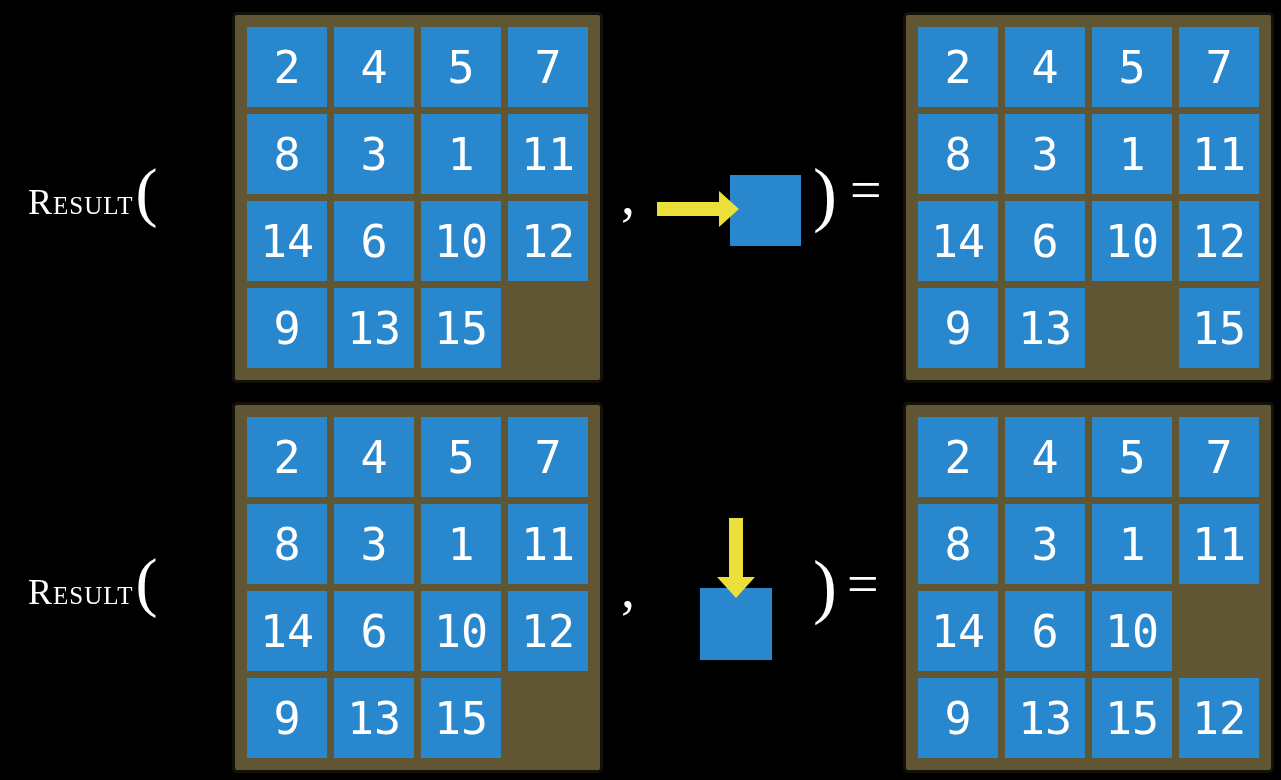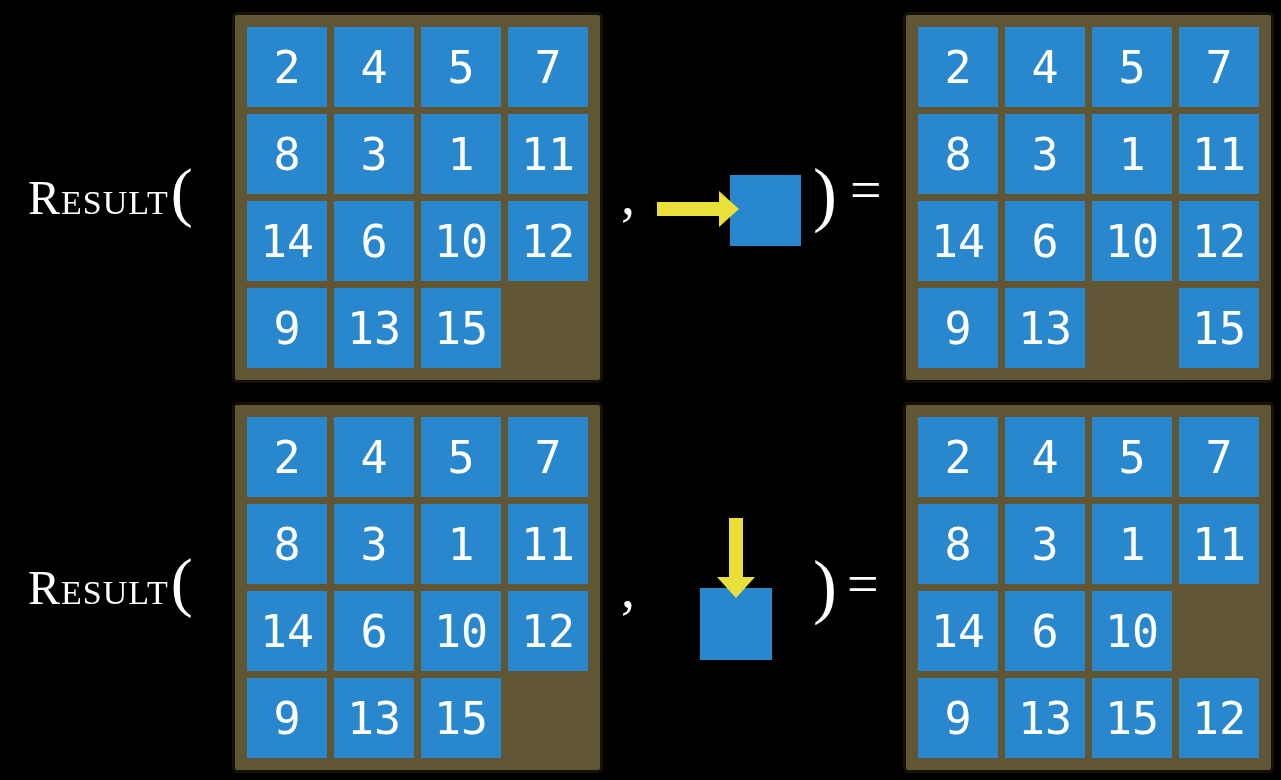--- a/index.html
+++ b/index.html
@@ -13,21 +13,21 @@
   }
   
   .func {
     position: absolute;
     display: flex;
     align-items: baseline;
     color: var(--text-white, #fff);
     white-space: nowrap;
   }
   .func .word {
-    font-size: 48px;
+    font-size: 36px;
     line-height: 1;
     font-variant: small-caps;
     letter-spacing: 1px;
   }
   .func .openparen {
     font-size: 66px;
     line-height: 1;
     font-weight: 400;
     margin-left: 2px;
   }

